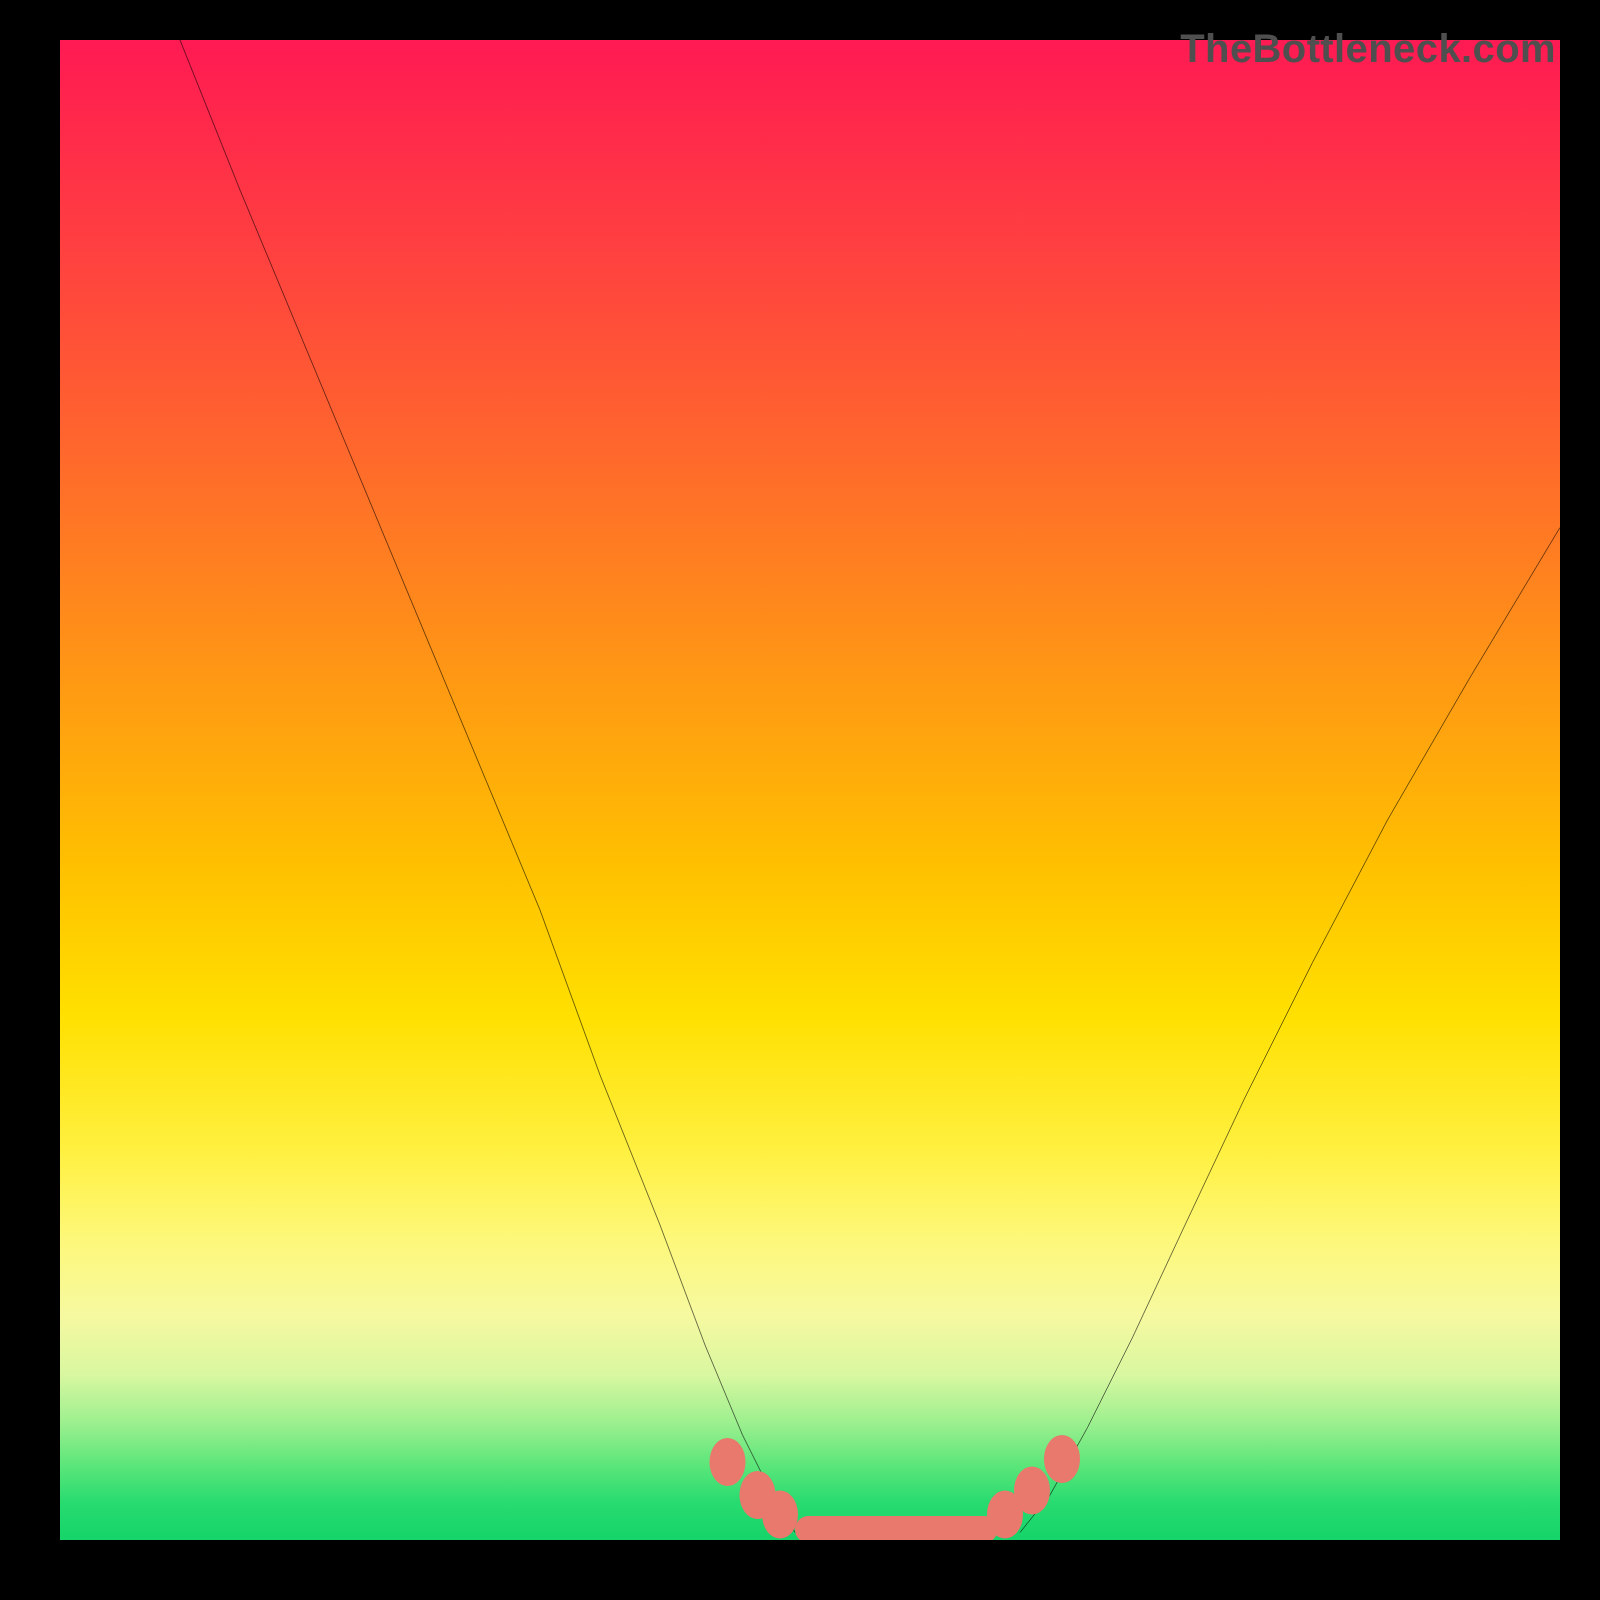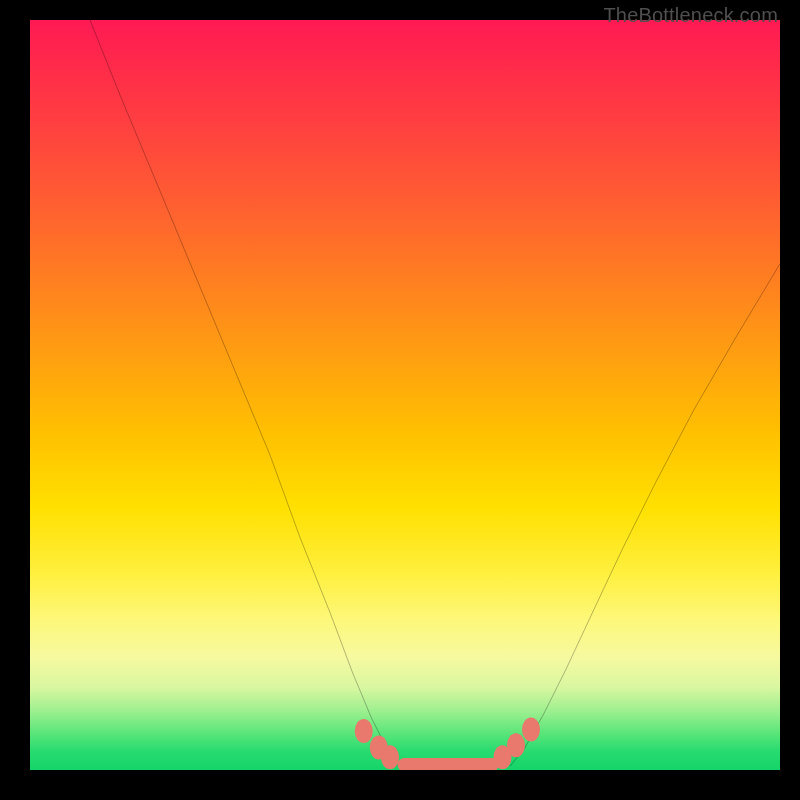--- a/index.html
+++ b/index.html
@@ -46,25 +46,25 @@
       #28db70 97.5%,
       #15d469 100%
     );
   }
   .curve-layer {
     position: absolute;
     inset: 0;
   }
   .attribution {
     position: absolute;
-    top: 4px;
+    top: 14px;
     right: 22px;
     color: #4f4f4f;
     font-size: 20px;
-    font-weight: 400;
+    font-weight: 700;
     letter-spacing: 0.2px;
     user-select: none;
   }
 </style>
 </head>
 <body>
 
 <div class="frame">
   <div class="plot-area">
     <div class="gradient-bg"></div>

